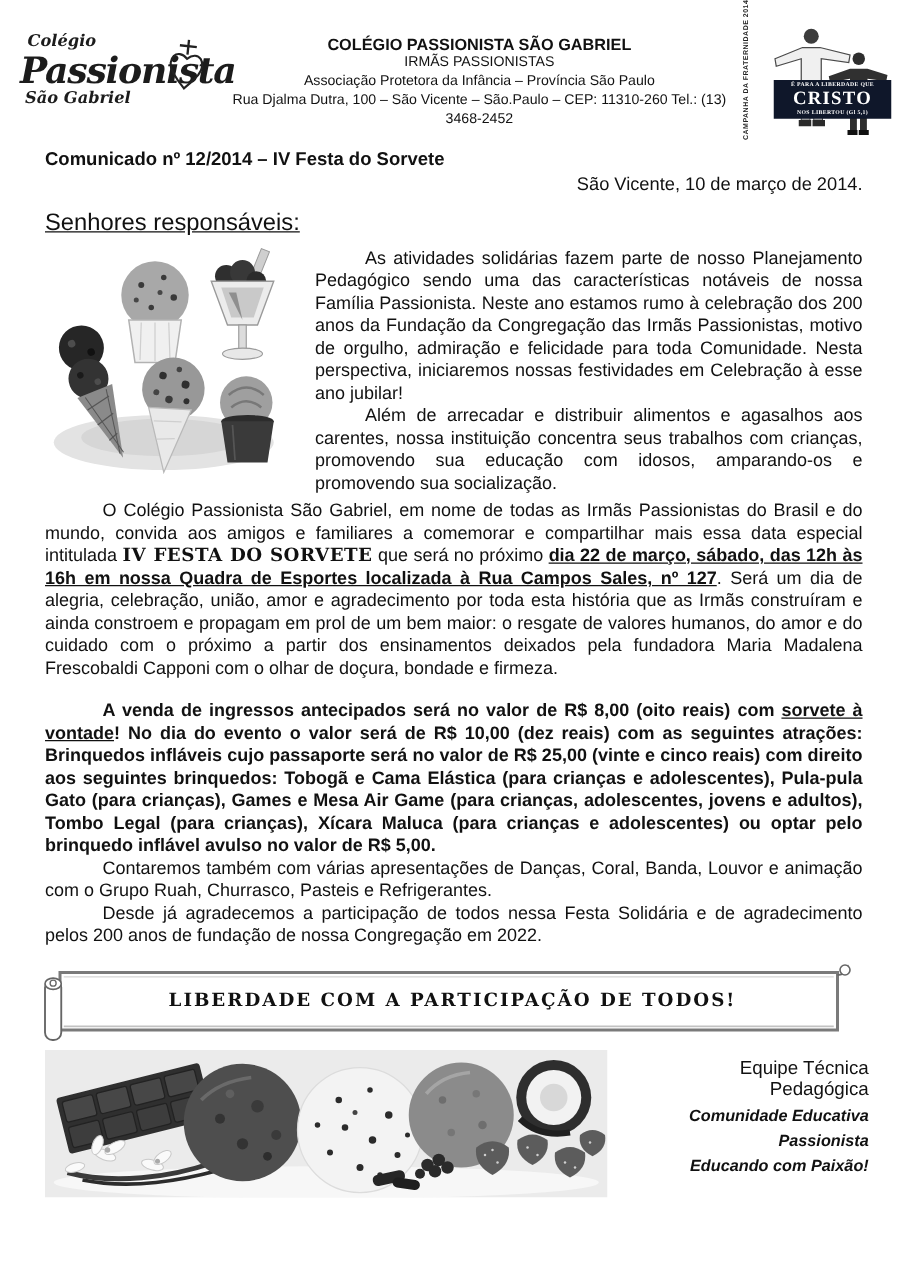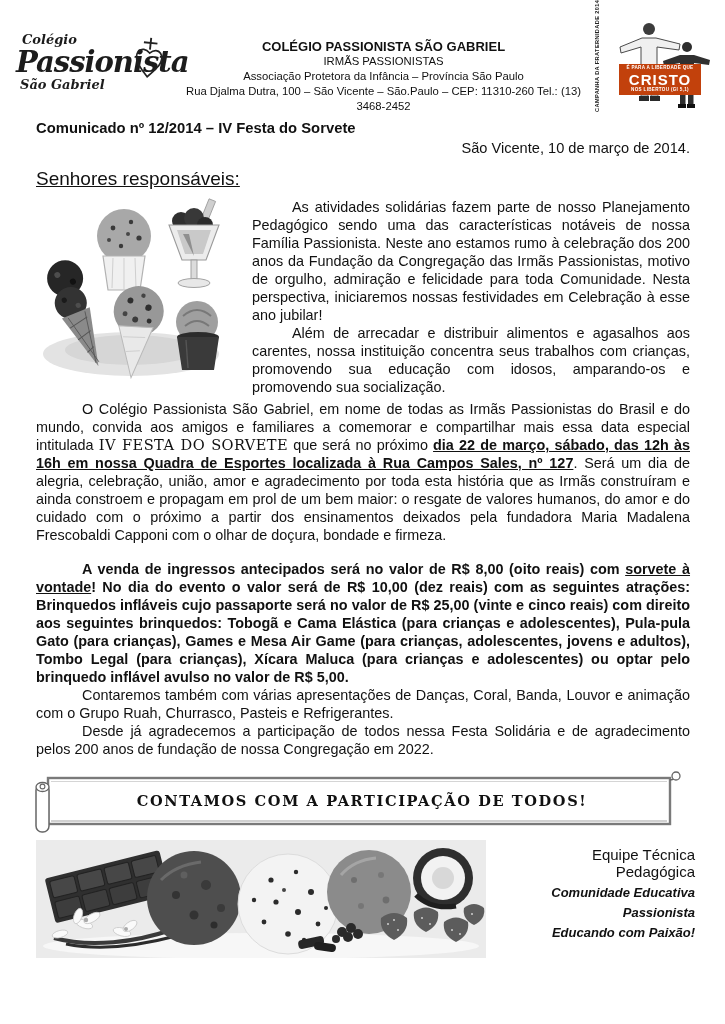--- a/index.html
+++ b/index.html
@@ -3,52 +3,52 @@
 <meta charset="utf-8">
 <style>
   * { margin:0; padding:0; box-sizing:border-box; }
   html,body { background:#888; }
   .page {
     width:725px; height:1024px; margin:0 auto; background:#ffffff;
     font-family:"Liberation Sans", sans-serif; color:#111;
     position:relative; overflow:hidden;
   }
   
-  .header { display:flex; align-items:flex-end; padding:18px 8px 0 16px; }
+  .header { display:flex; align-items:flex-start; padding:18px 8px 0 16px; }
   .logo-left { width:158px; position:relative; height:90px; padding-top:8px;
     font-family:"DejaVu Serif", serif; font-style:italic; font-weight:bold; color:#1c1c1c; }
   .logo-left .l1 { font-size:13px; margin-left:6px; }
   .logo-left .l2 { font-size:29px; letter-spacing:-1px; line-height:30px; }
   .logo-left .l3 { font-size:13px; margin-left:4px; }
   .logo-left svg.emblem { position:absolute; right:8px; top:12px; transform:rotate(6deg); }
   .header-center { flex:1; text-align:center; padding-top:10px; line-height:15px; }
   .hc-1 { font-size:13px; font-weight:bold; }
   .hc-2, .hc-3, .hc-4 { font-size:11.3px; }
   .logo-right { width:124px; height:96px; position:relative; flex:none; margin-top:0; }
   .cf-vertical { position:absolute; left:1px; top:2px; height:92px;
     writing-mode:vertical-rl; transform:rotate(180deg); font-size:5.6px; font-weight:bold;
     letter-spacing:.4px; color:#222; white-space:nowrap; }
-  .cristo-banner { position:absolute; left:26px; top:46px; width:82px; background:#c2410c;
-    color:#fff; text-align:center; padding:2px 0 3px; line-height:1; }
+  .cristo-banner { position:absolute; left:26px; top:46px; width:94px; background:#0f172a;
+    color:#fff; text-align:center; padding:2px 0 3px; line-height:1;font-family:Liberation Serif, serif; }
   .cb-small { font-size:4.6px; font-weight:bold; letter-spacing:.3px; }
   .cb-big { font-size:15px; font-weight:bold; letter-spacing:1px; margin:1px 0; }
   
   .content { padding:0 35px 0 36px; }
   .subject { font-size:14.8px; font-weight:bold; margin-top:6px; }
   .dateline { font-size:14.6px; text-align:right; margin-top:4px; }
   .salutation { font-size:19px; margin-top:12px; }
   .u { text-decoration:underline; }
   p.body { font-size:14.4px; line-height:18px; text-align:justify; text-indent:46px; }
   .intro { margin-top:8px; overflow:hidden; }
   .intro .collage { float:left; width:202px; height:185px; margin:0 20px 4px -6px; }
   .intro p.body { text-indent:40px; }
   .p3 { margin-top:4px; }
   .p4 { margin-top:16px; font-weight:bold; }
   .p7 { margin-top:16px; font-weight:bold; }
-  .event { font-family:"DejaVu Serif", serif; font-weight:normal; font-size:14.6px; letter-spacing:.4px; }
+  .event { font-family:"DejaVu Serif", serif; font-weight:bold; font-size:14.6px; letter-spacing:.4px; }
   
   .scroll-wrap { position:relative; width:662px; height:64px; margin:12px 0 0 28px; }
   .scroll-wrap svg { position:absolute; left:0; top:0; }
   .scroll-text { position:absolute; left:24px; right:18px; top:6px; height:48px;
     display:flex; align-items:center; justify-content:center;
     font-family:"DejaVu Serif", serif; font-weight:bold; font-size:14.6px;
     letter-spacing:1.6px; color:#111; }
   
   .footer { display:flex; margin:6px 30px 0 36px;gap:31px; }
   .footer .scoops { flex:none; }
@@ -190,21 +190,21 @@
     <svg width="662" height="64" viewBox="0 0 662 64">
       <rect x="20" y="8" width="622" height="46" fill="#ffffff" stroke="#7a7a7a" stroke-width="2.4"></rect>
       <line x1="23" y1="51" x2="639" y2="51" stroke="#c2c2c2" stroke-width="1.4"></line>
       <line x1="23" y1="11.5" x2="639" y2="11.5" stroke="#d5d5d5" stroke-width="1"></line>
       <rect x="8" y="14" width="13" height="48" rx="6" fill="#ffffff" stroke="#666" stroke-width="1.5"></rect>
       <ellipse cx="14.5" cy="17" rx="6.5" ry="4.5" fill="#fff" stroke="#666" stroke-width="1.3"></ellipse>
       <circle cx="14.5" cy="16.5" r="2.4" fill="none" stroke="#666" stroke-width="1.1"></circle>
       <path d="M642,10 Q652,9 650,2" fill="none" stroke="#666" stroke-width="1.5"></path>
       <circle cx="648" cy="6" r="4" fill="#fff" stroke="#666" stroke-width="1.3"></circle>
     </svg>
-    <div class="scroll-text">CONTAMOS COM A PARTICIPAÇÃO DE TODOS!</div>
+    <div class="scroll-text">LIBERDADE COM A PARTICIPAÇÃO DE TODOS!</div>
   </div>
 
   <div class="footer">
     <svg class="scoops" width="450" height="118" viewBox="0 0 450 118">
       <rect x="0" y="0" width="450" height="118" fill="#ebebeb"></rect>
       <ellipse cx="225" cy="106" rx="218" ry="13" fill="#f7f7f7"></ellipse>
 
       <g transform="rotate(-14 70 45)">
         <rect x="12" y="24" width="118" height="46" rx="3" fill="#2f2f2f"></rect>
         <rect x="16" y="28" width="25" height="17" rx="2" fill="#474747" stroke="#222"></rect>

